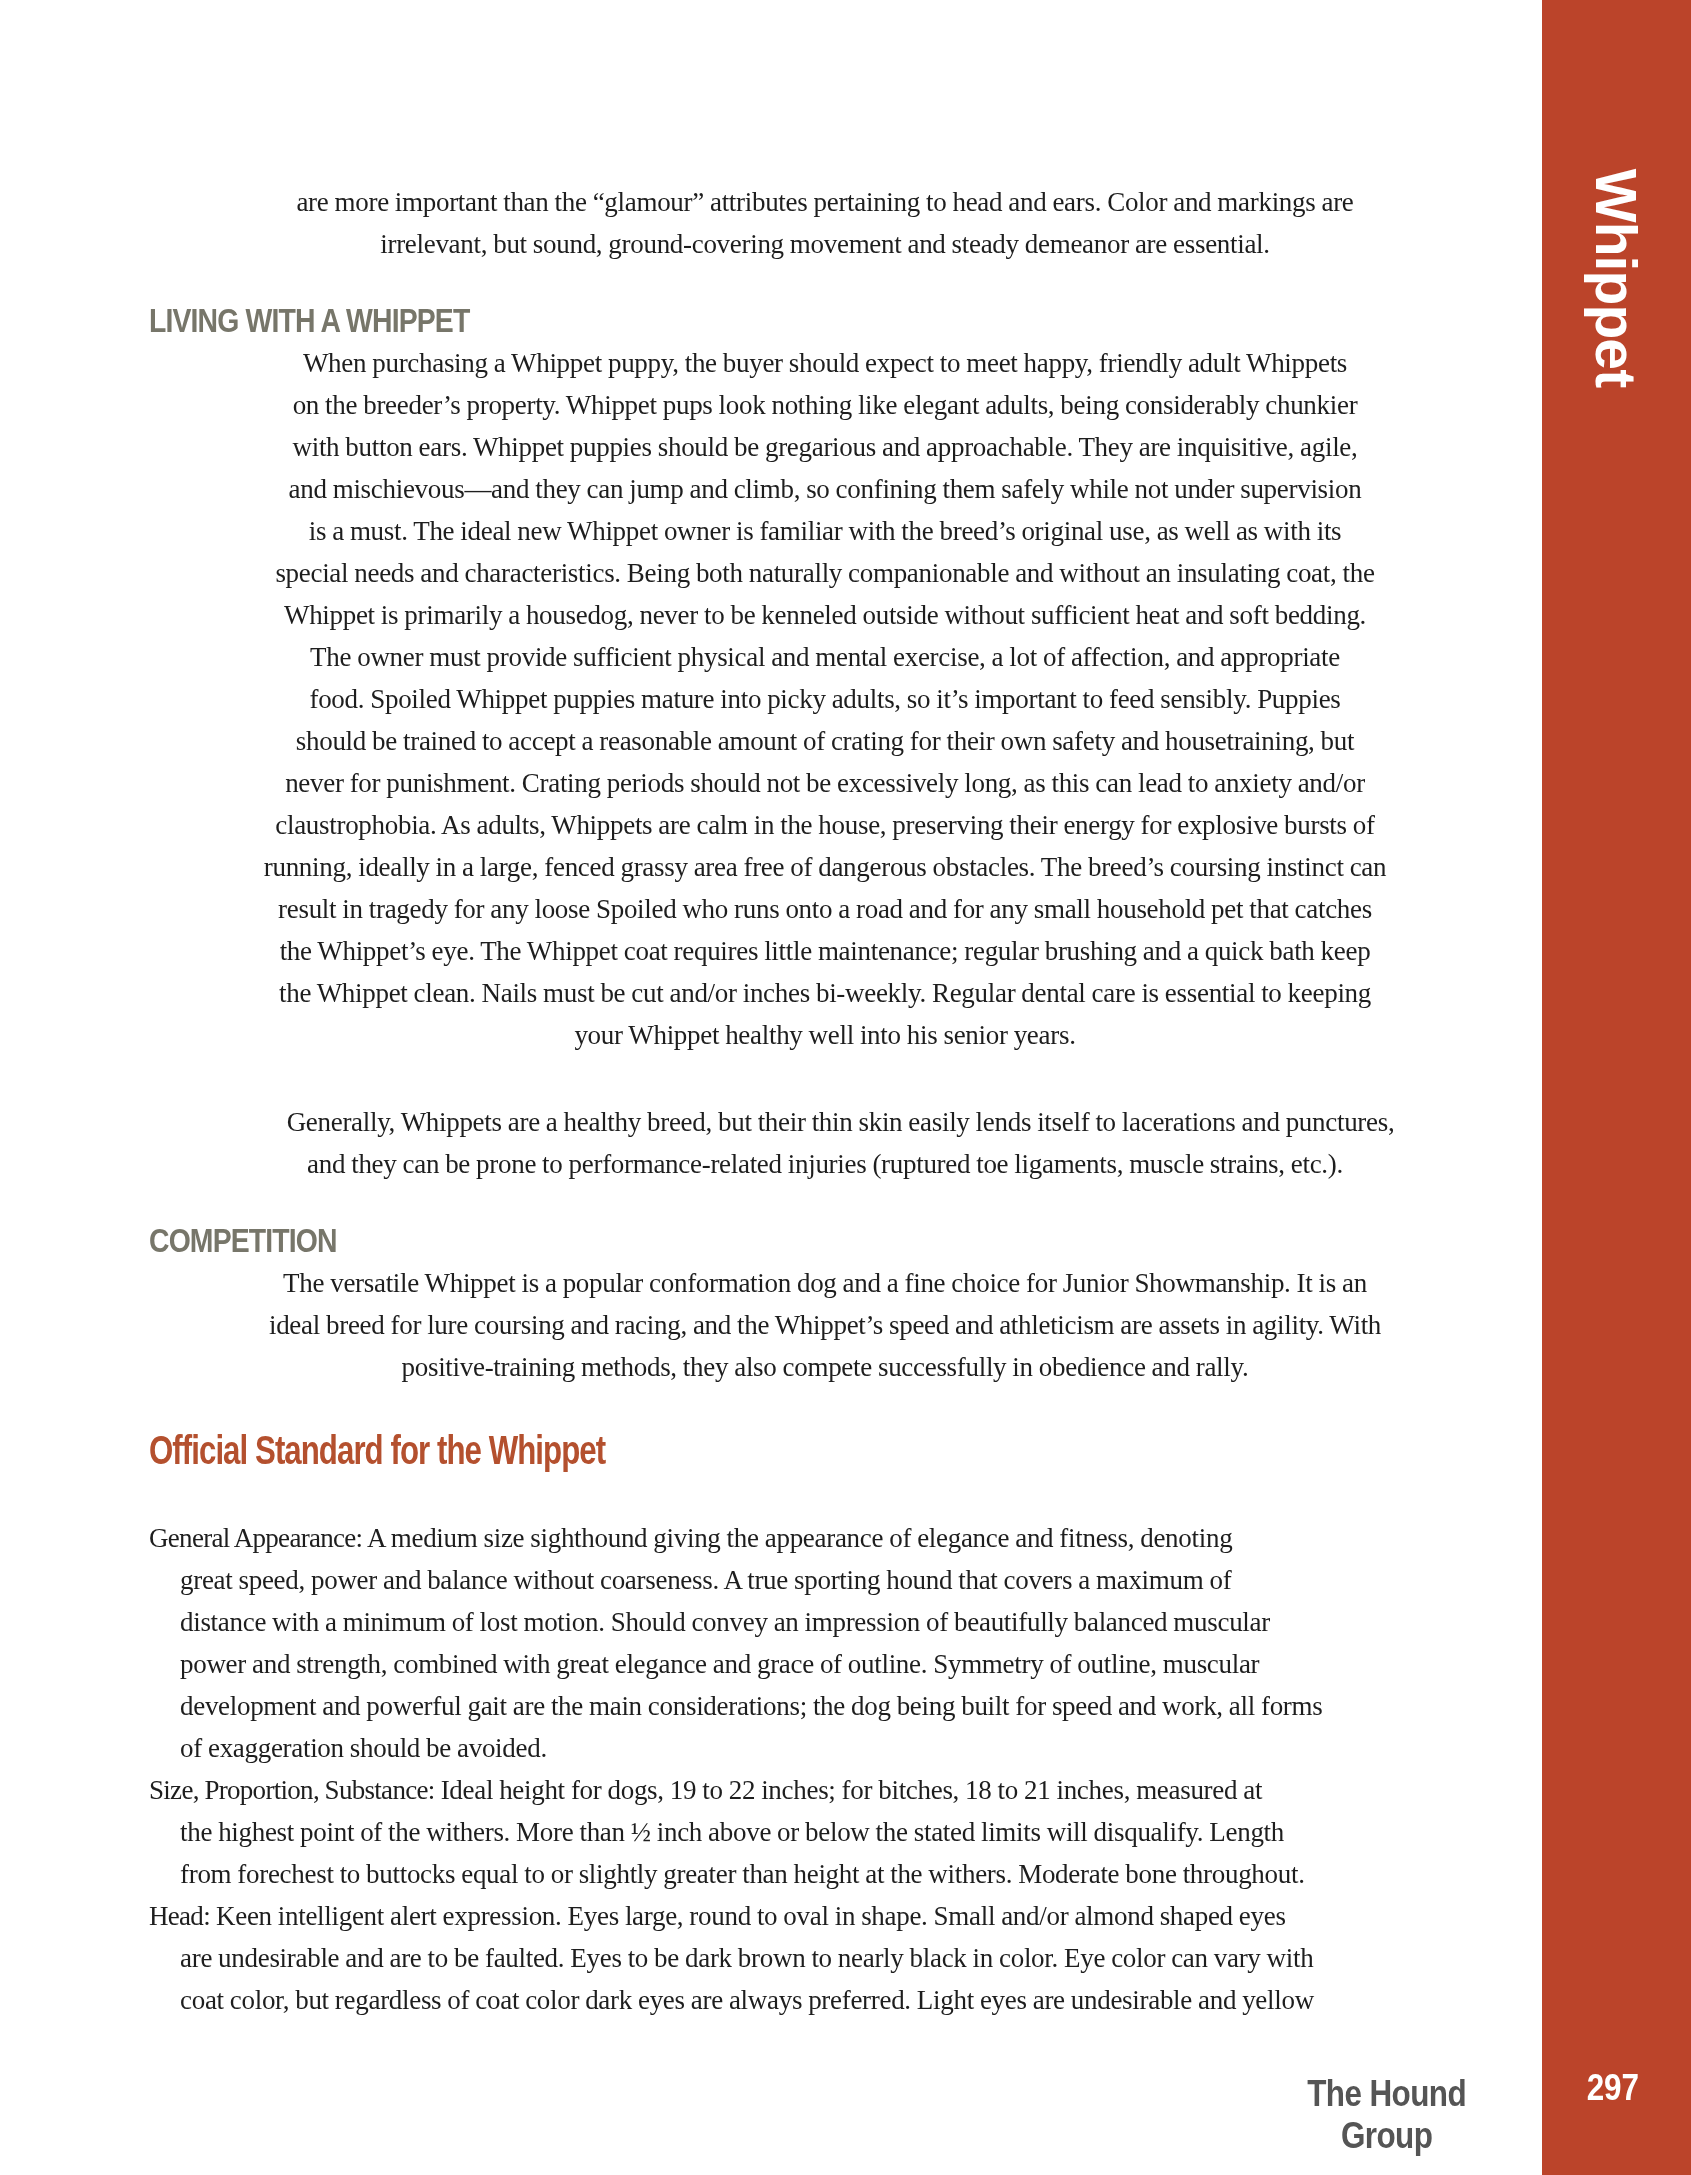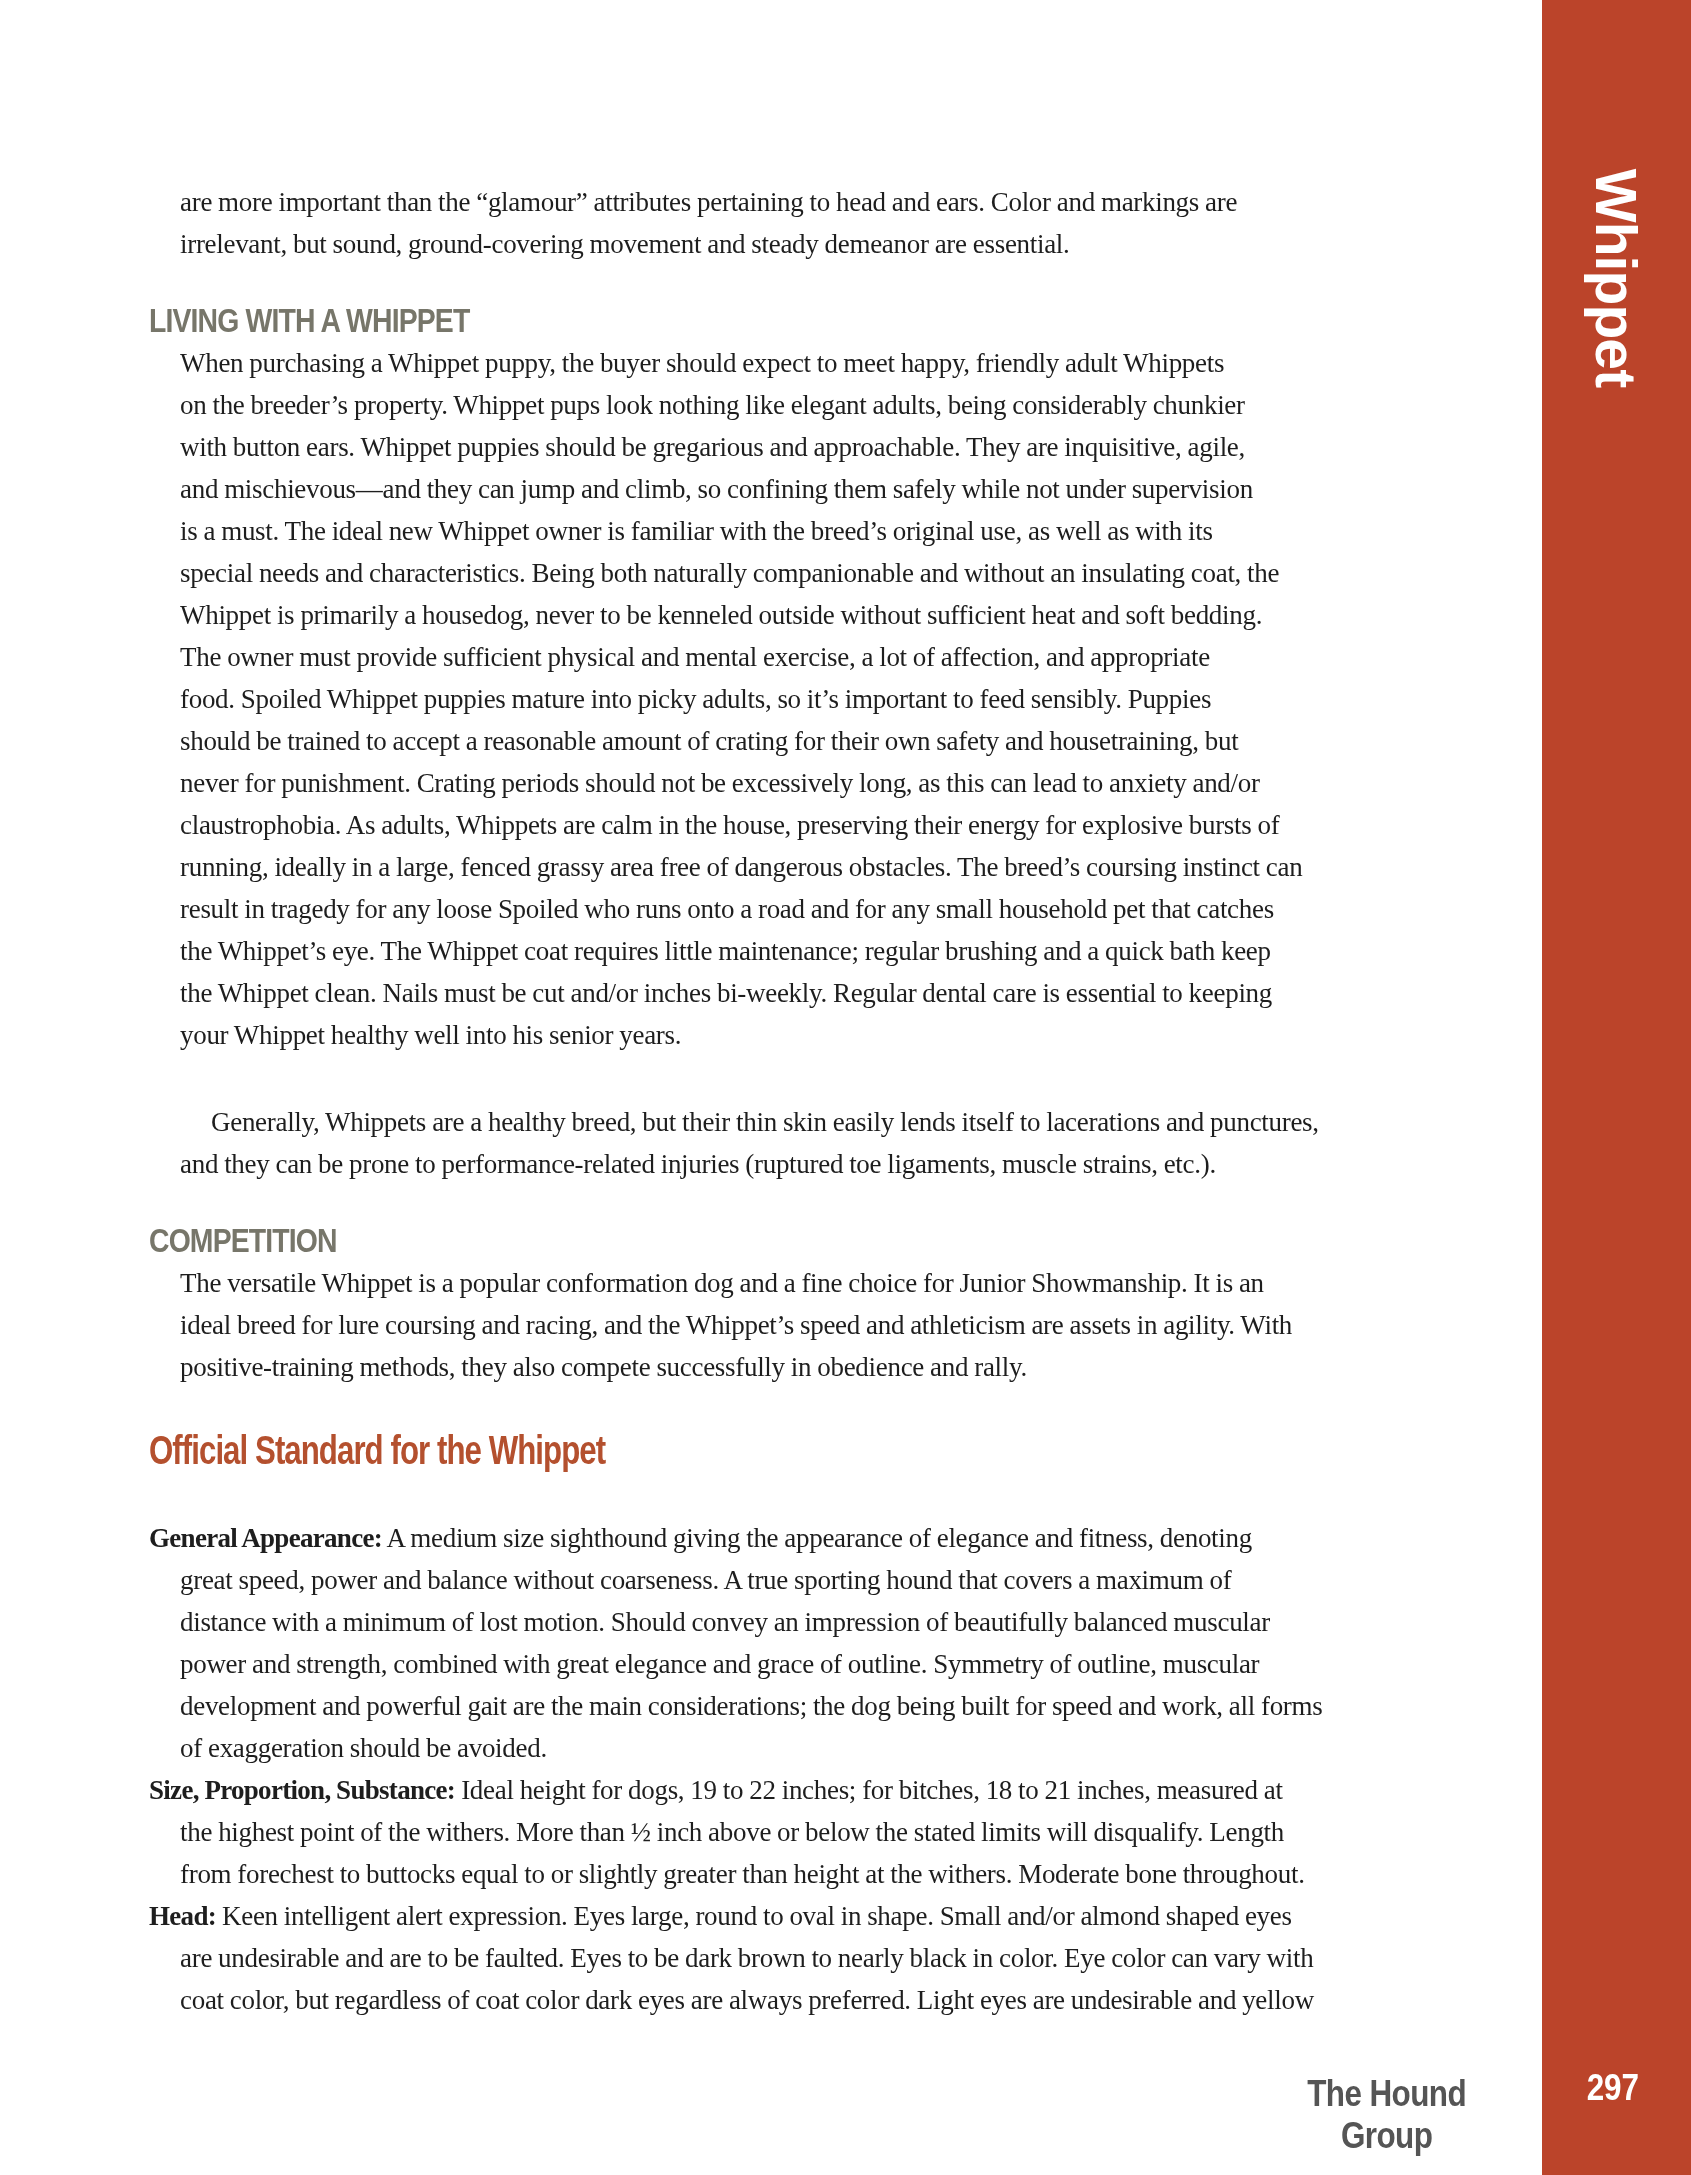--- a/index.html
+++ b/index.html
@@ -47,20 +47,21 @@
     top: 181px;
     width: 1321px;
   }
   .para {
     font-size: 27px;
     line-height: 42px;
     margin: 0;
     padding-left: 31px;
     letter-spacing: -0.3px;
     word-spacing: -0.4px;
+    text-align: center;
   }
   .para .line { display: block; white-space: nowrap; }
   .para .indent { padding-left: 31px; margin-top: 45px; }
   .section-heading {
     font-family: "Liberation Sans", "DejaVu Sans", sans-serif;
     font-weight: bold;
     color: #77766a;
     font-size: 33px;
     letter-spacing: -1px;
     margin: 0;
@@ -83,21 +84,21 @@
   }
   .std-block { margin-top: 42px; }
   .std-entry {
     font-size: 27px;
     line-height: 42px;
     letter-spacing: -0.3px;
     word-spacing: -0.4px;
   }
   .std-entry .line { display: block; white-space: nowrap; padding-left: 31px; }
   .std-entry .line.first { padding-left: 0; }
-  .std-entry .term { font-weight: bold; letter-spacing: -0.7px; }
+  .std-entry .term { font-weight: normal; letter-spacing: -0.7px; }
   .footer-section {
     position: absolute;
     left: 1217px;
     top: 2073px;
     width: 295px;
     text-align: center;
     font-family: "Liberation Sans", "DejaVu Sans", sans-serif;
     font-weight: bold;
     color: #555555;
     font-size: 37px;

